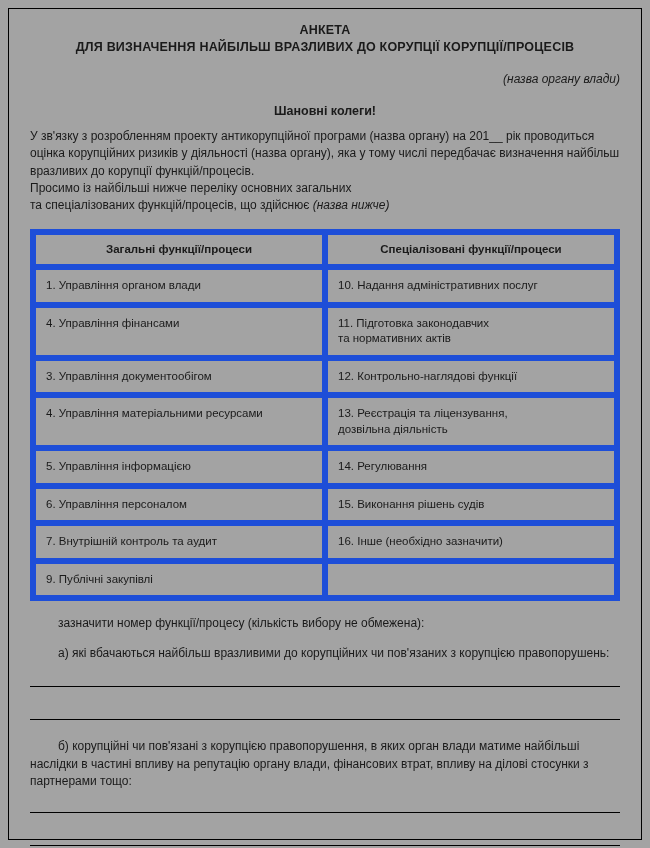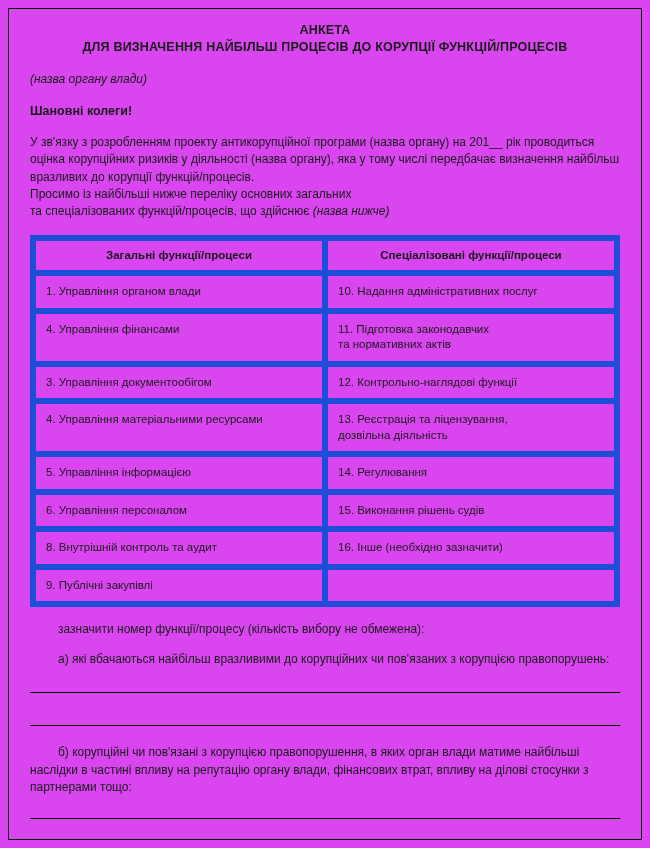--- a/index.html
+++ b/index.html
@@ -12,21 +12,21 @@
     height: 848px;
     font-family: "Liberation Sans", sans-serif;
     color: #1a1a1a;
     -webkit-font-smoothing: antialiased;
   }
   .page {
     position: relative;
     width: 650px;
     height: 848px;
     box-sizing: border-box;
-    background: #d946ef;
+    background: #a3a3a3;
   }
   .page-border {
     position: absolute;
     left: 8px;
     top: 8px;
     right: 8px;
     bottom: 8px;
     border: 1.5px solid #000;
     box-sizing: border-box;
     pointer-events: none;
@@ -39,34 +39,35 @@
   .doc-title {
     text-align: center;
     font-weight: bold;
     font-size: 12.5px;
     line-height: 1.35;
     letter-spacing: 0.2px;
   }
   .doc-title .line1 { display: block; }
   .doc-title .line2 { display: block; }
   .authority-line {
-    text-align: left;
+    text-align: right;
     font-style: italic;
     font-size: 12px;
     margin-top: 16px;
   }
   .greeting {
+    text-align: center;
     font-weight: bold;
     font-size: 12.5px;
     margin-top: 18px;
   }
   .intro {
     font-size: 12px;
     line-height: 1.45;
-    margin-top: 16px;
+    margin-top: 10px;
     text-align: left;
   }
   .intro p { margin: 0; }
   .intro .italic { font-style: italic; }
 
   table.functions {
     width: 100%;
     border-collapse: collapse;
     margin-top: 14px;
     table-layout: fixed;
@@ -108,21 +109,21 @@
 </style>
 </head>
 <body>
 
 <div class="page">
   <div class="page-border"></div>
   <div class="content">
 
     <div class="doc-title">
       <span class="line1">АНКЕТА</span>
-      <span class="line2">ДЛЯ ВИЗНАЧЕННЯ НАЙБІЛЬШ ПРОЦЕСІВ ДО КОРУПЦІЇ ФУНКЦІЙ/ПРОЦЕСІВ</span>
+      <span class="line2">ДЛЯ ВИЗНАЧЕННЯ НАЙБІЛЬШ ВРАЗЛИВИХ ДО КОРУПЦІЇ КОРУПЦІЇ/ПРОЦЕСІВ</span>
     </div>
 
     <div class="authority-line">(назва органу влади)</div>
 
     <div class="greeting">Шановні колеги!</div>
 
     <div class="intro">
       <p>У зв'язку з розробленням проекту антикорупційної програми (назва органу) на 201__ рік проводиться оцінка корупційних ризиків у діяльності (назва органу), яка у тому числі передбачає визначення найбільш вразливих до корупції функцій/процесів.</p>
       <p>
         <span>Просимо із найбільші нижче переліку основних загальних</span><br>
@@ -156,21 +157,21 @@
         </tr>
         <tr>
           <td class="cell-left">5. Управління інформацією</td>
           <td class="cell-right">14. Регулювання</td>
         </tr>
         <tr>
           <td class="cell-left">6. Управління персоналом</td>
           <td class="cell-right">15. Виконання рішень судів</td>
         </tr>
         <tr>
-          <td class="cell-left">8. Внутрішній контроль та аудит</td>
+          <td class="cell-left">7. Внутрішній контроль та аудит</td>
           <td class="cell-right">16. Інше (необхідно зазначити)</td>
         </tr>
         <tr>
           <td class="cell-left">9. Публічні закупівлі</td>
           <td class="cell-right"></td>
         </tr>
       </tbody>
     </table>
 
     <div class="questions">

